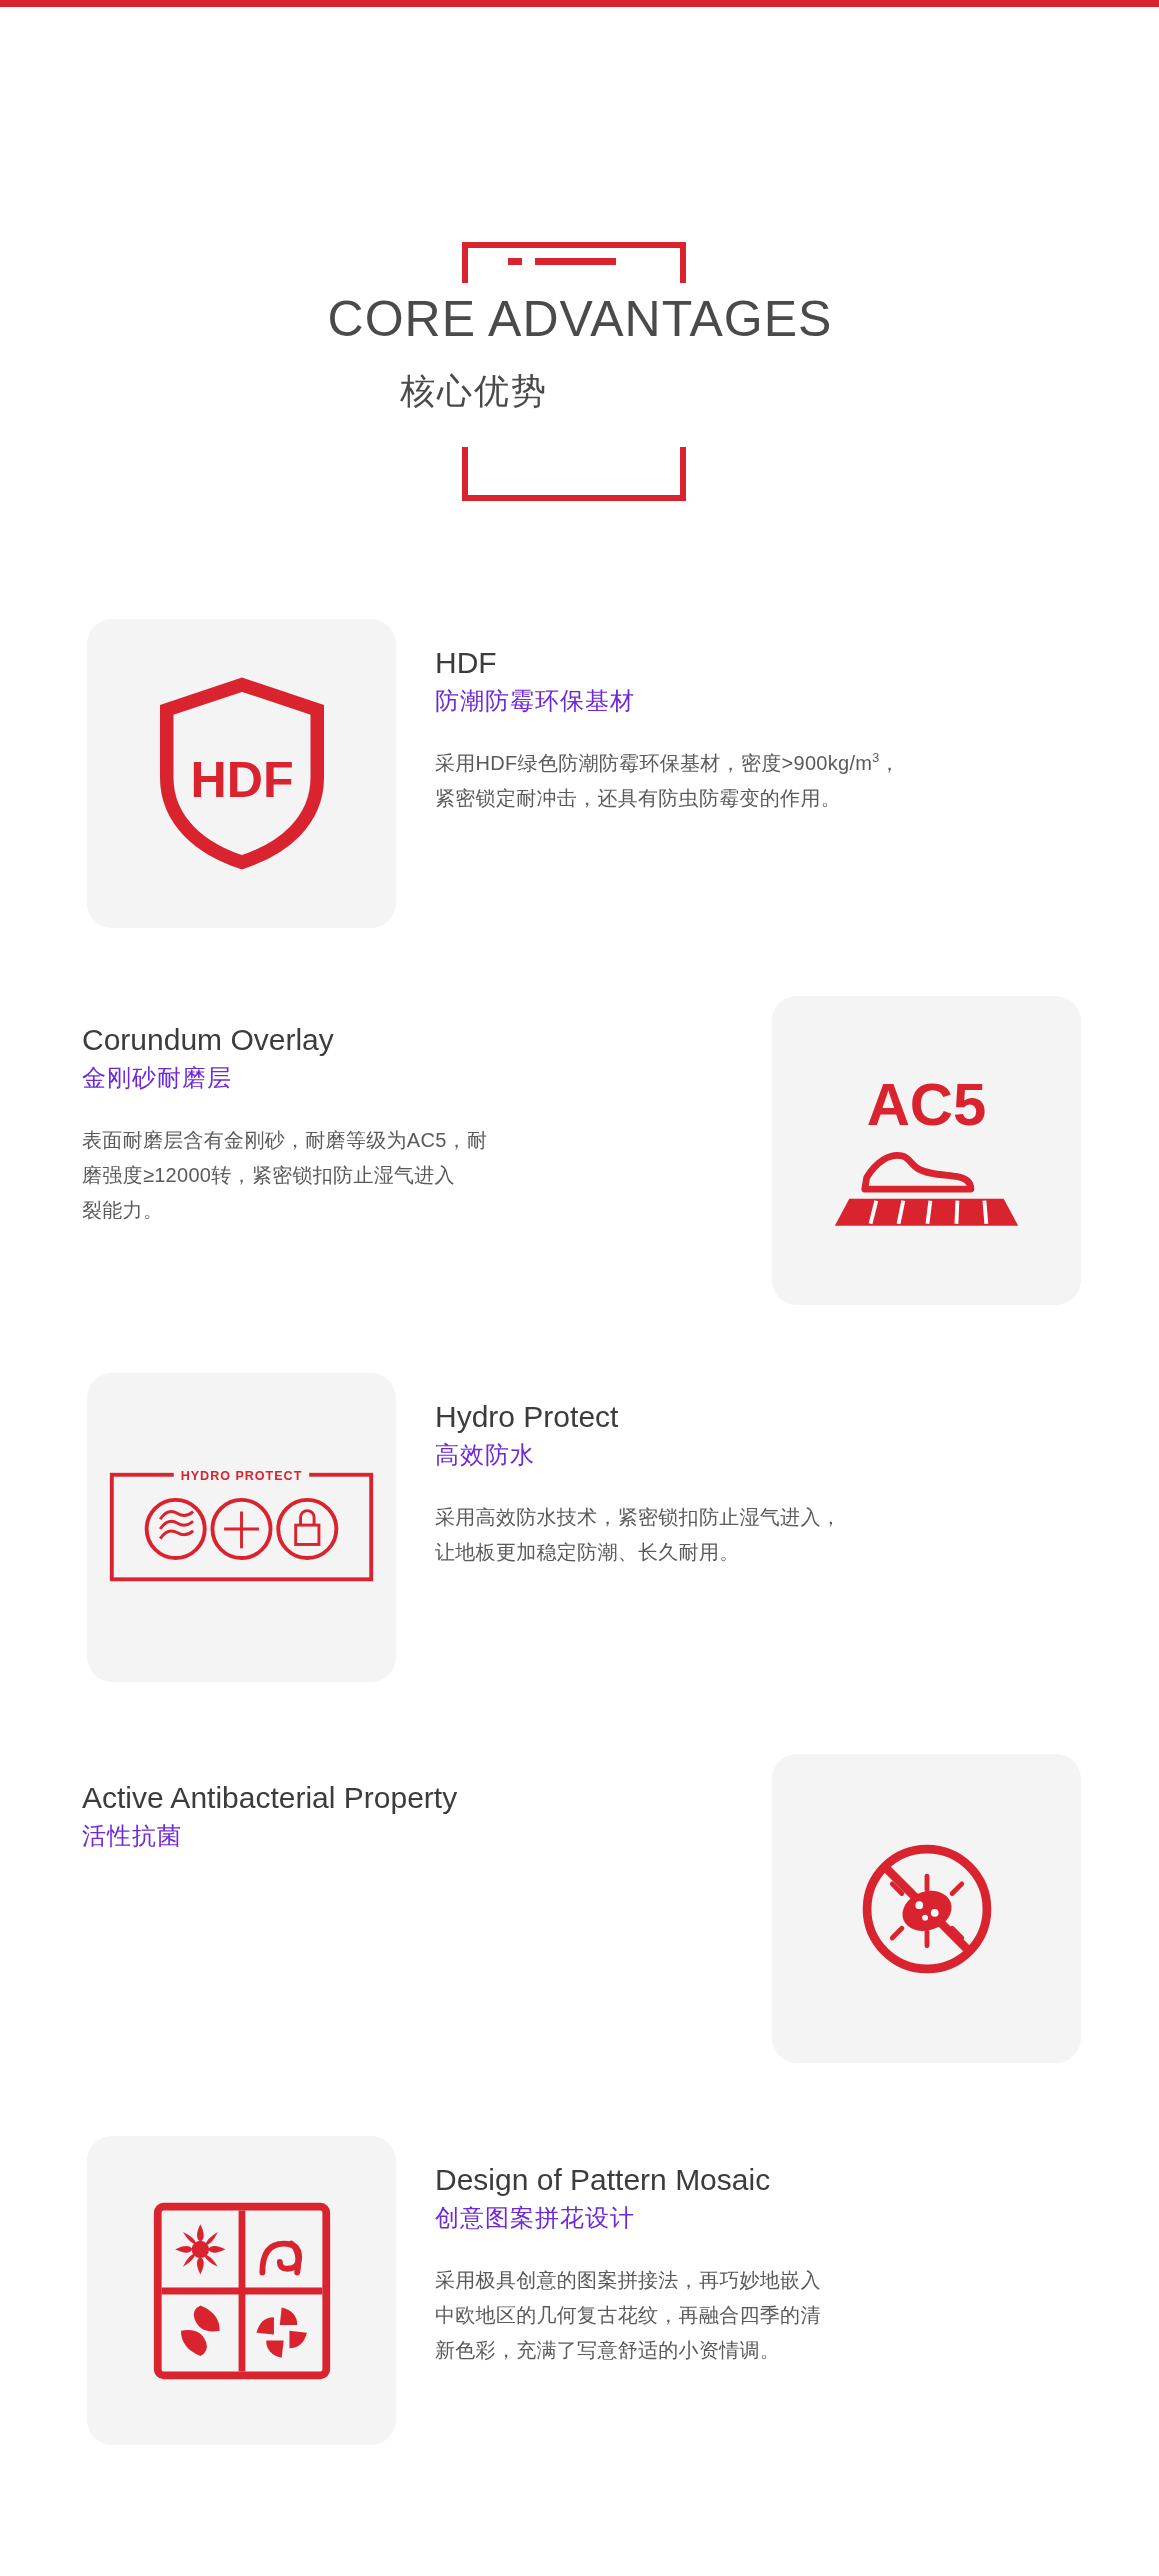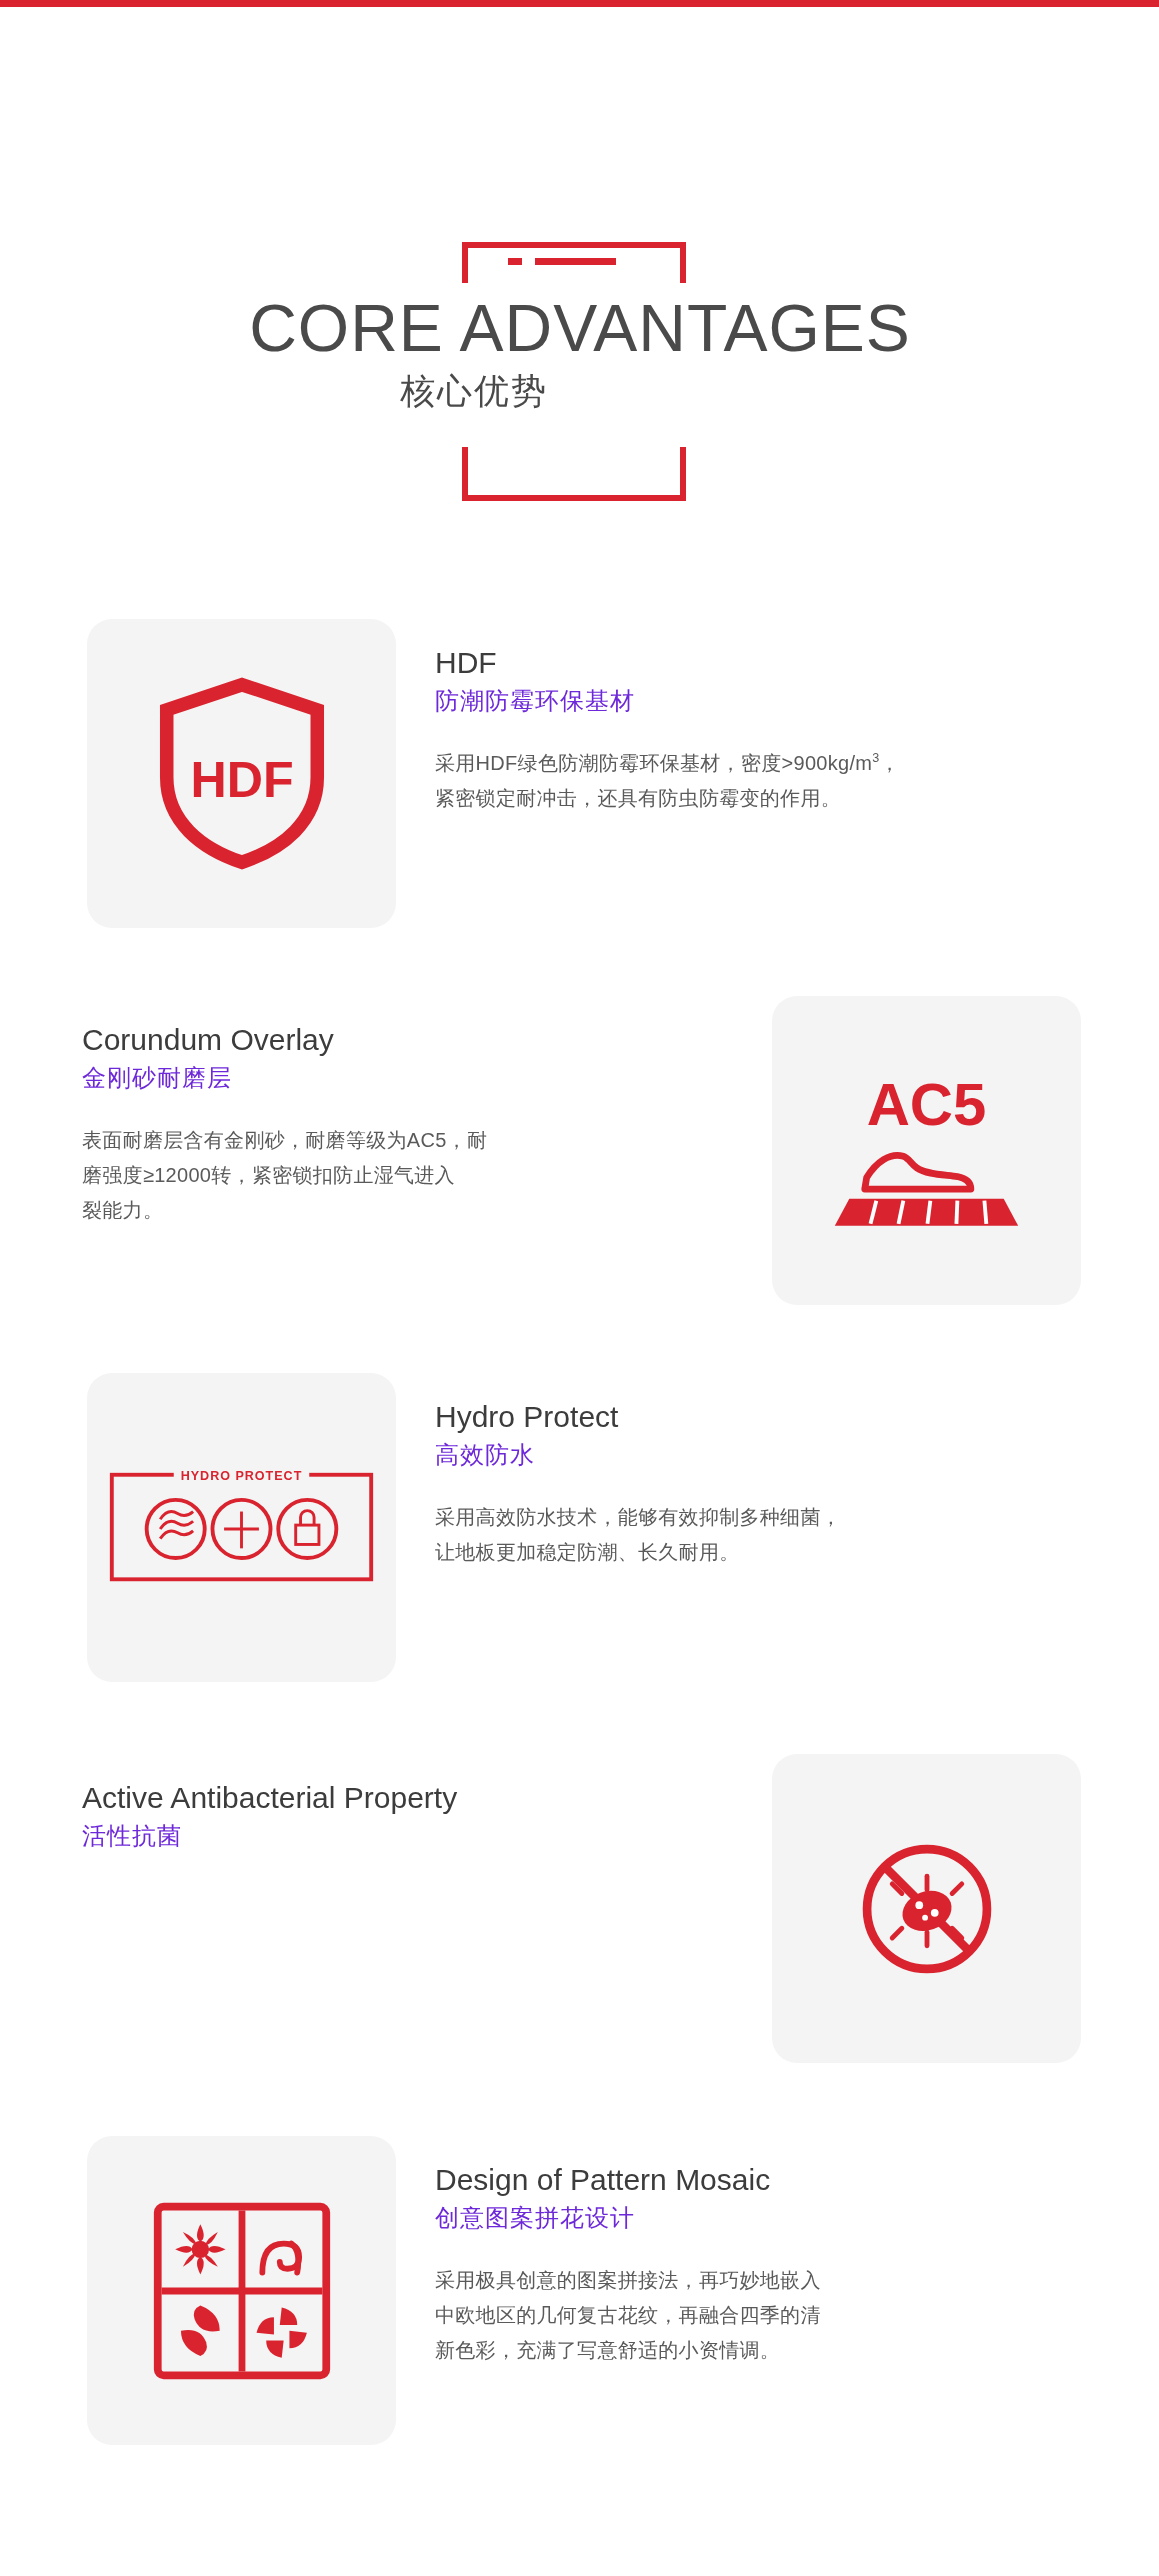--- a/index.html
+++ b/index.html
@@ -61,21 +61,21 @@
     background: #d9232e;
   }
   .frame-dash.d1 { left: 46px; width: 13.5px; }
   .frame-dash.d2 { left: 73px; width: 81px; }
 
   .title-en {
     position: absolute;
     top: 77px;
     left: 0; width: 1160px;
     text-align: center;
-    font-size: 66px;
+    font-size: 50px;
     letter-spacing: 1px;
     color: #4a4a4a;
     font-weight: 400;
     white-space: nowrap;
   }
   .title-cn {
     position: absolute;
     top: 155px;
     left: 0; width: 948px;
     text-align: center;
@@ -223,21 +223,21 @@
           <rect x="196" y="62" width="24" height="20"></rect>
           <path d="M201 62 v-8 a7 7 0 0 1 14 0 v8"></path>
         </g>
       </svg>
     </div>
   </div>
   <div class="text-col">
     <div class="f-title-en">Hydro Protect</div>
     <div class="f-title-cn">高效防水</div>
     <div class="f-desc">
-      <span>采用高效防水技术，能够有效抑制多种细菌，</span><br>
+      <span>采用高效防水技术，紧密锁扣防止湿气进入，</span><br>
       <span>让地板更加稳定防潮、长久耐用。</span>
     </div>
   </div>
 </div>
 
 <div class="feature right" style="top:1754px;">
   <div class="icon-box">
     <div class="icon-inner">
       <svg width="174" height="174" viewBox="0 0 180 180" aria-hidden="true">
         <circle cx="90" cy="90" r="62" fill="none" stroke="#d9232e" stroke-width="9"></circle>

